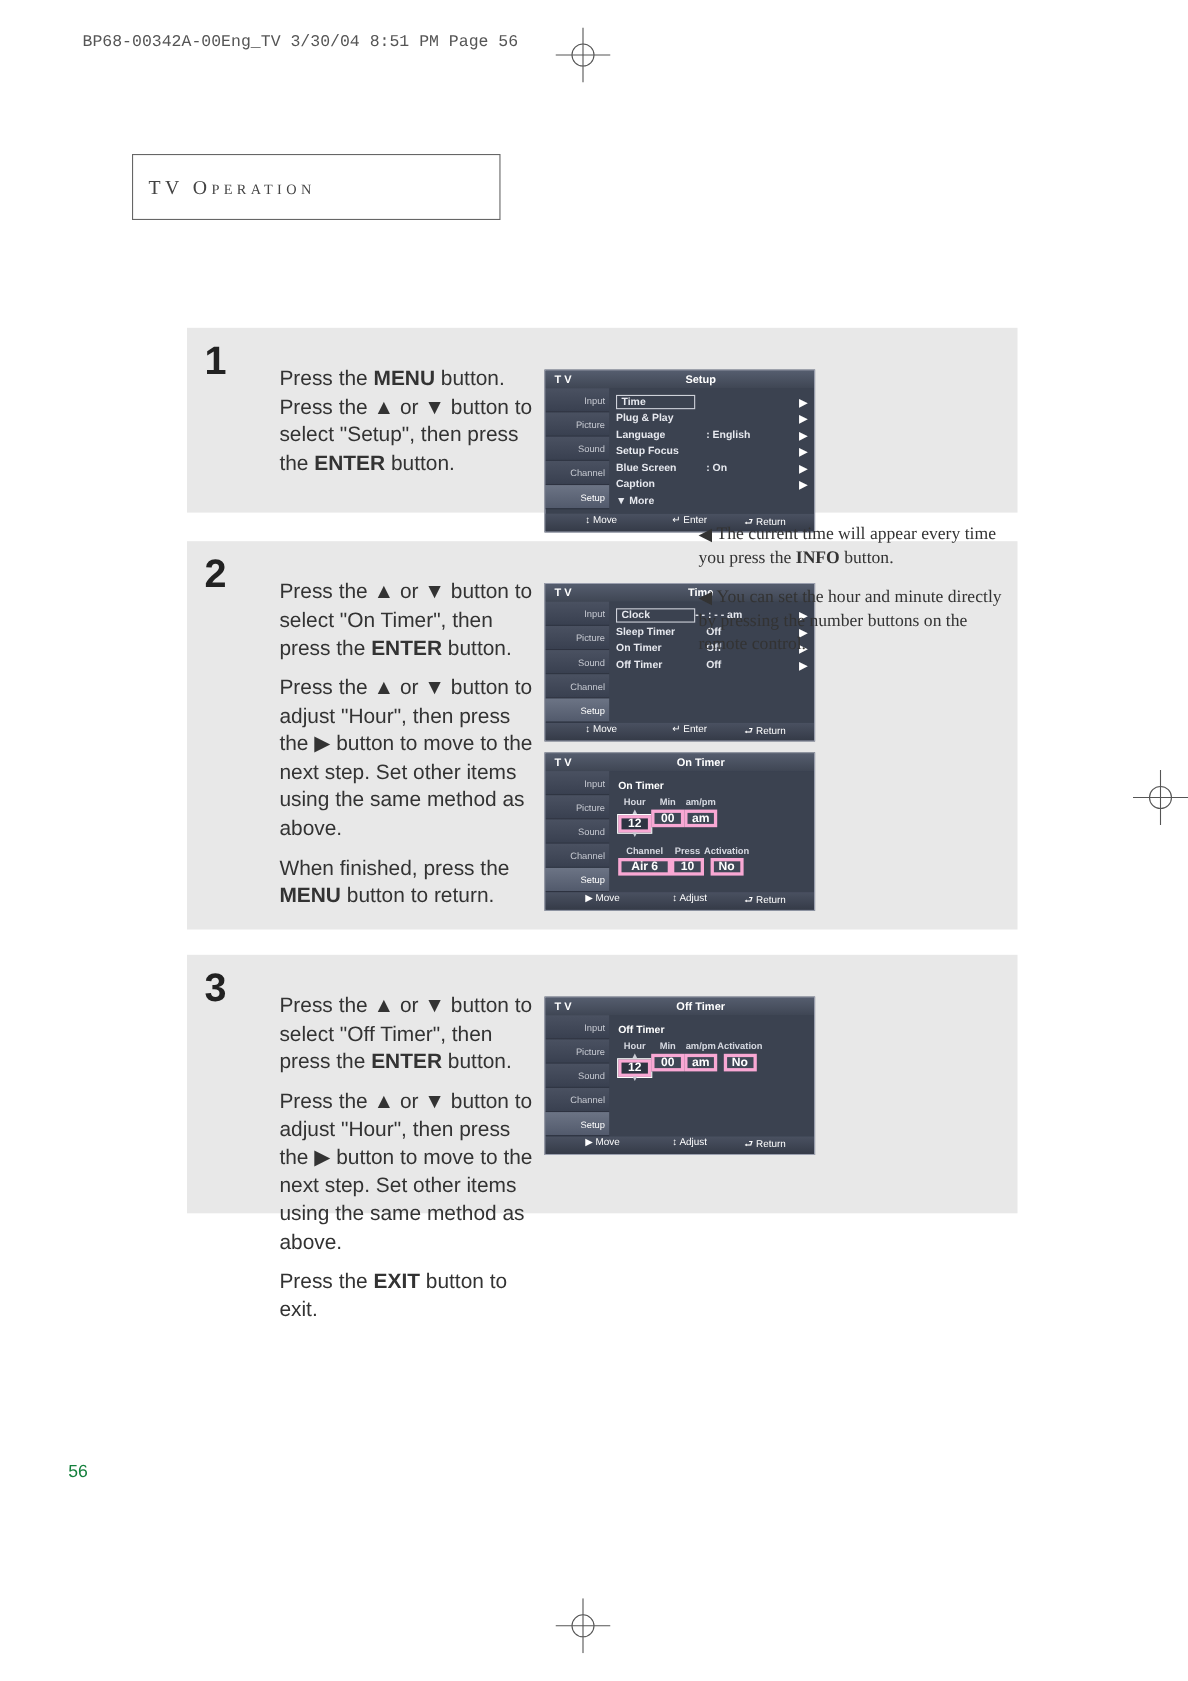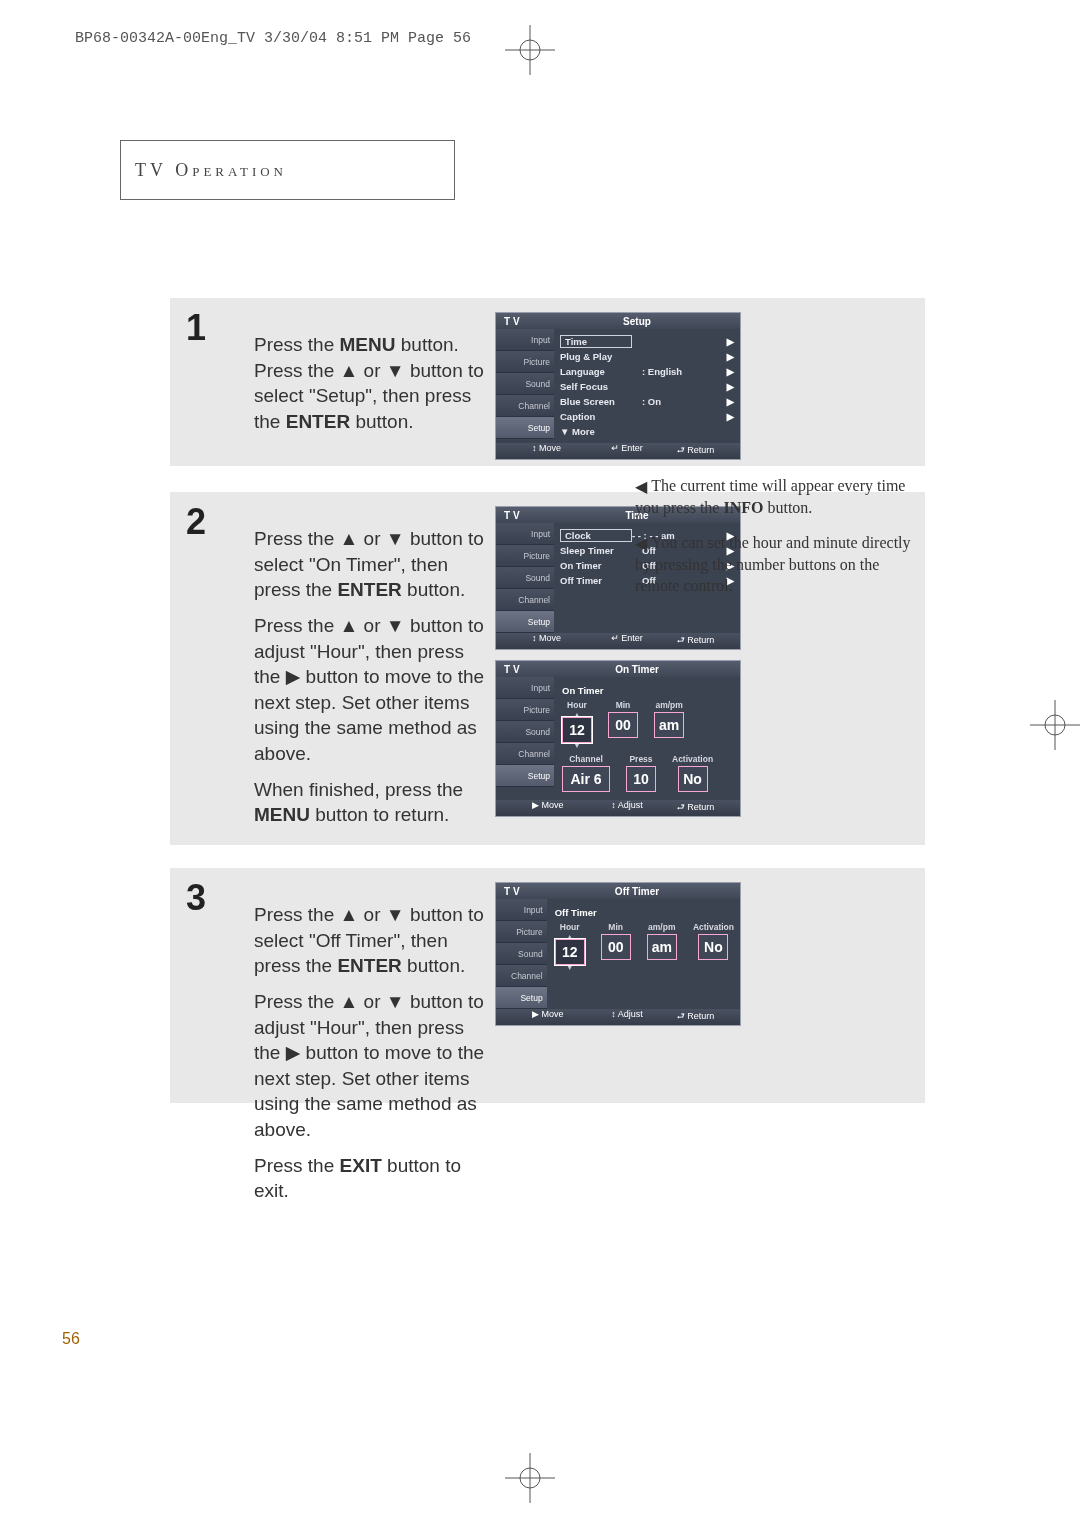--- a/index.html
+++ b/index.html
@@ -94,41 +94,42 @@
   padding-top: 20px;
   margin-left: 36px;
 }
 .step-body p { margin-bottom: 10px; }
 .osd-col {
   margin-left: 6px;
   flex: 1;
   display: flex;
   flex-direction: column;
   gap: 10px;
+  margin-top: 24px;
 }
 
 .side-notes {
   position: absolute;
   left: 635px;
   top: 475px;
   width: 288px;
   font-family: Georgia, 'Times New Roman', serif;
   font-size: 16px;
   line-height: 1.35;
   color: #333;
 }
 .side-notes p { margin-bottom: 14px; }
 .tri-left { display: inline-block; transform: translateY(1px); margin-right: 4px; }
 
 .page-num {
   position: absolute;
   left: 62px;
   top: 1330px;
   font-size: 16px;
-  color: #a16207;
+  color: #15803d;
 }
 
 
 .osd {
   width: 246px;
   background: #3b4250;
   border: 1px solid #9a9fae;
   font-size: 10px;
   color: #fff;
   position: relative;
@@ -201,35 +202,35 @@
 .osd-foot .f1 { flex: 1; padding-left: 12px; }
 .osd-foot .f2 { flex: 1; text-align: center; }
 .osd-foot .f3 { flex: 1; text-align: left; padding-left: 18px; }
 
 .osd .subhead {
   font-size: 9.5px; font-weight: bold; color:#fff;
   padding: 3px 0 2px 2px;
 }
 .field-row {
   display: flex;
-  gap: 16px;
+  gap: 0;
   padding: 2px 0 4px 2px;
   font-size: 9px;
 }
 .field-col { text-align: center; }
 .field-col .fh { font-size: 8.5px; color:#d6d9e1; font-weight:bold; height:12px; }
 .field-box {
-  border: 1px solid #f9a8d4;
+  border: 3px solid #f9a8d4;
   background: #3f4756;
   min-width: 30px;
-  height: 26px;
+  height: 16px;
   display: inline-flex;
   align-items: center;
   justify-content: center;
-  font-size: 14px;
+  font-size: 11px;
   color: #fff;
   font-weight: bold;
   padding: 0 4px;
 }
 .field-box.sel {
   background: #2e3442;
   outline: 1px solid #fff;
 }
 .spin {
   display:flex; flex-direction:column; align-items:center;
@@ -303,21 +304,21 @@
                   <span class="lbl">Plug &amp; Play</span>
                   <span class="val"></span>
                   <span class="arr">▶</span>
                 </div>
               <div class="osd-row">
                   <span class="lbl">Language</span>
                   <span class="val">:   English</span>
                   <span class="arr">▶</span>
                 </div>
               <div class="osd-row">
-                  <span class="lbl">Self Focus</span>
+                  <span class="lbl">Setup Focus</span>
                   <span class="val"></span>
                   <span class="arr">▶</span>
                 </div>
               <div class="osd-row">
                   <span class="lbl">Blue Screen</span>
                   <span class="val">:   On</span>
                   <span class="arr">▶</span>
                 </div>
               <div class="osd-row">
                   <span class="lbl">Caption</span>

